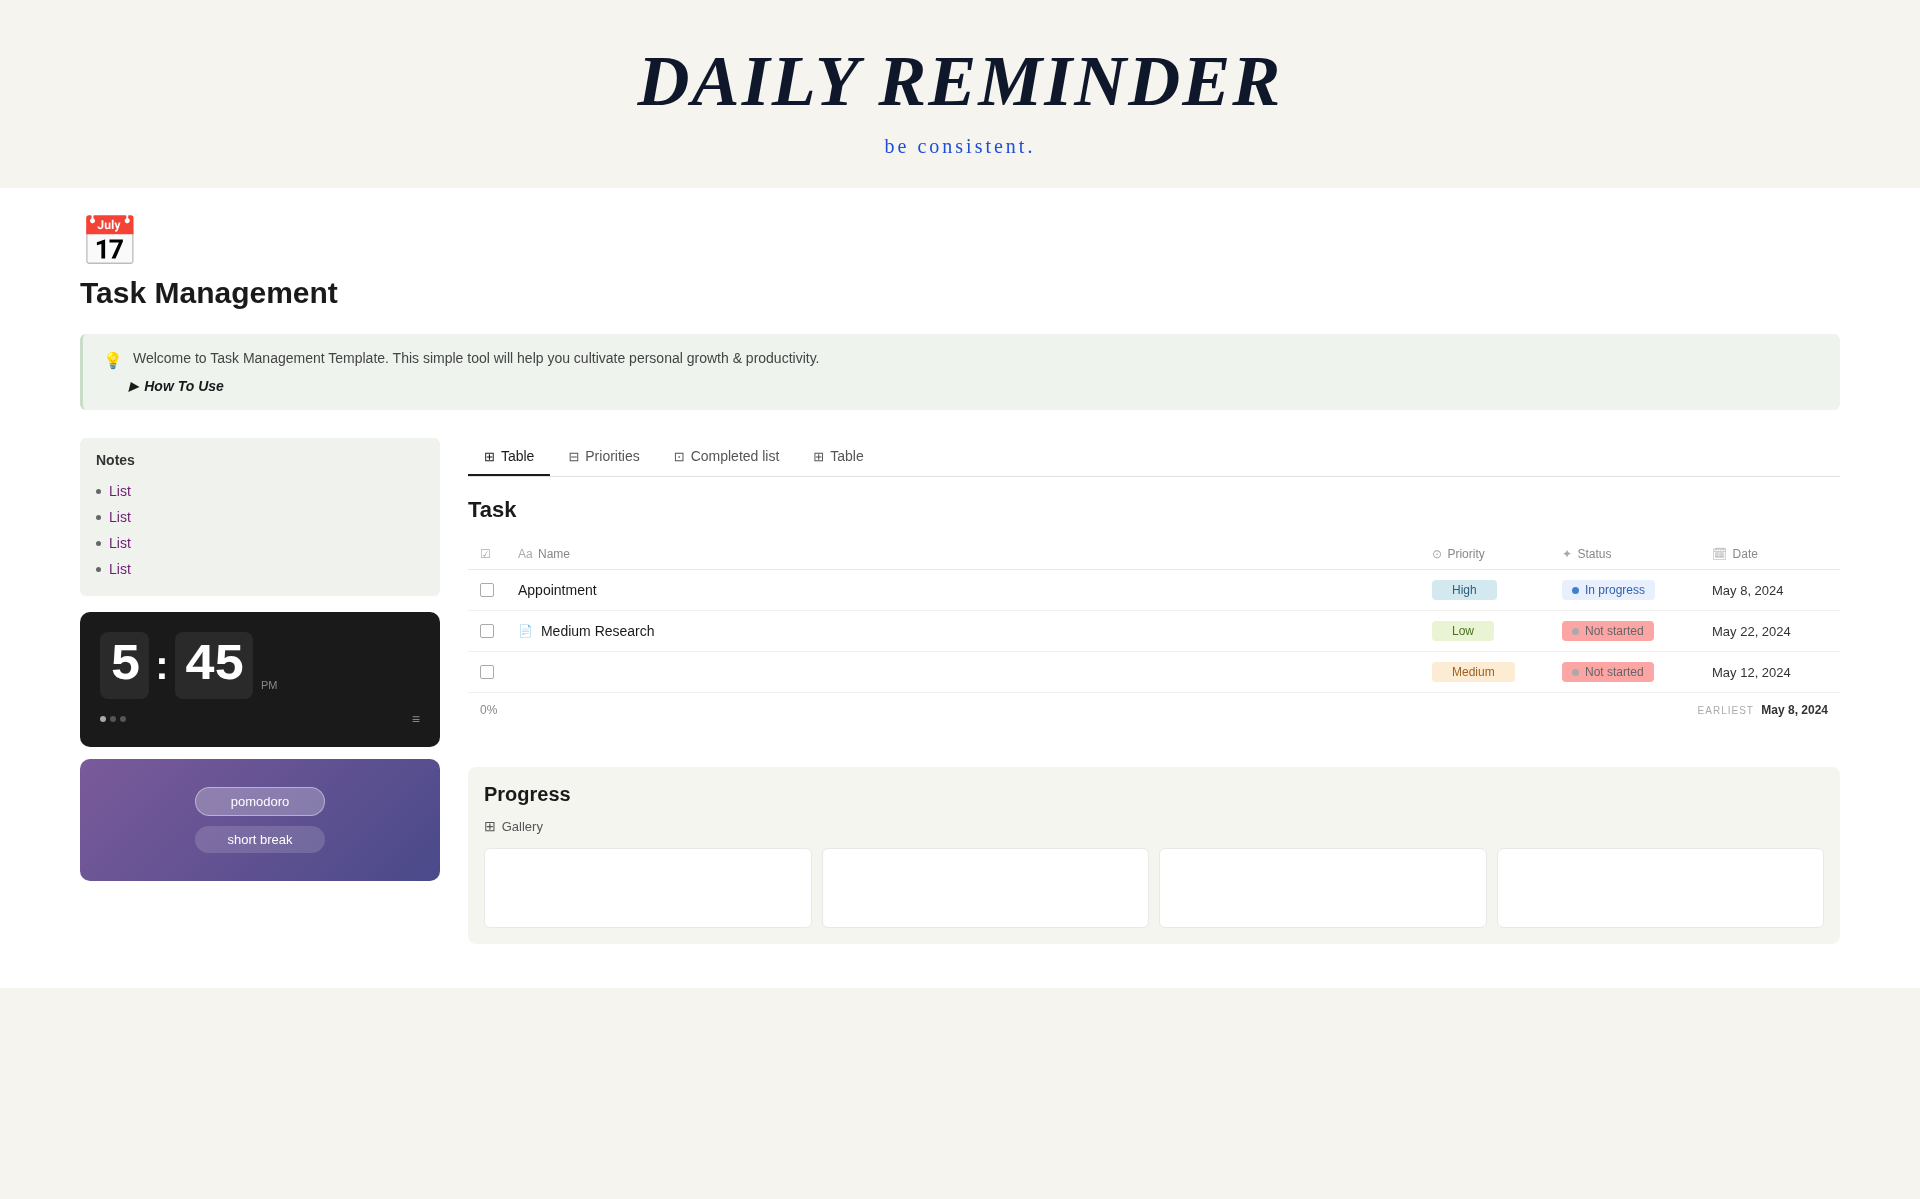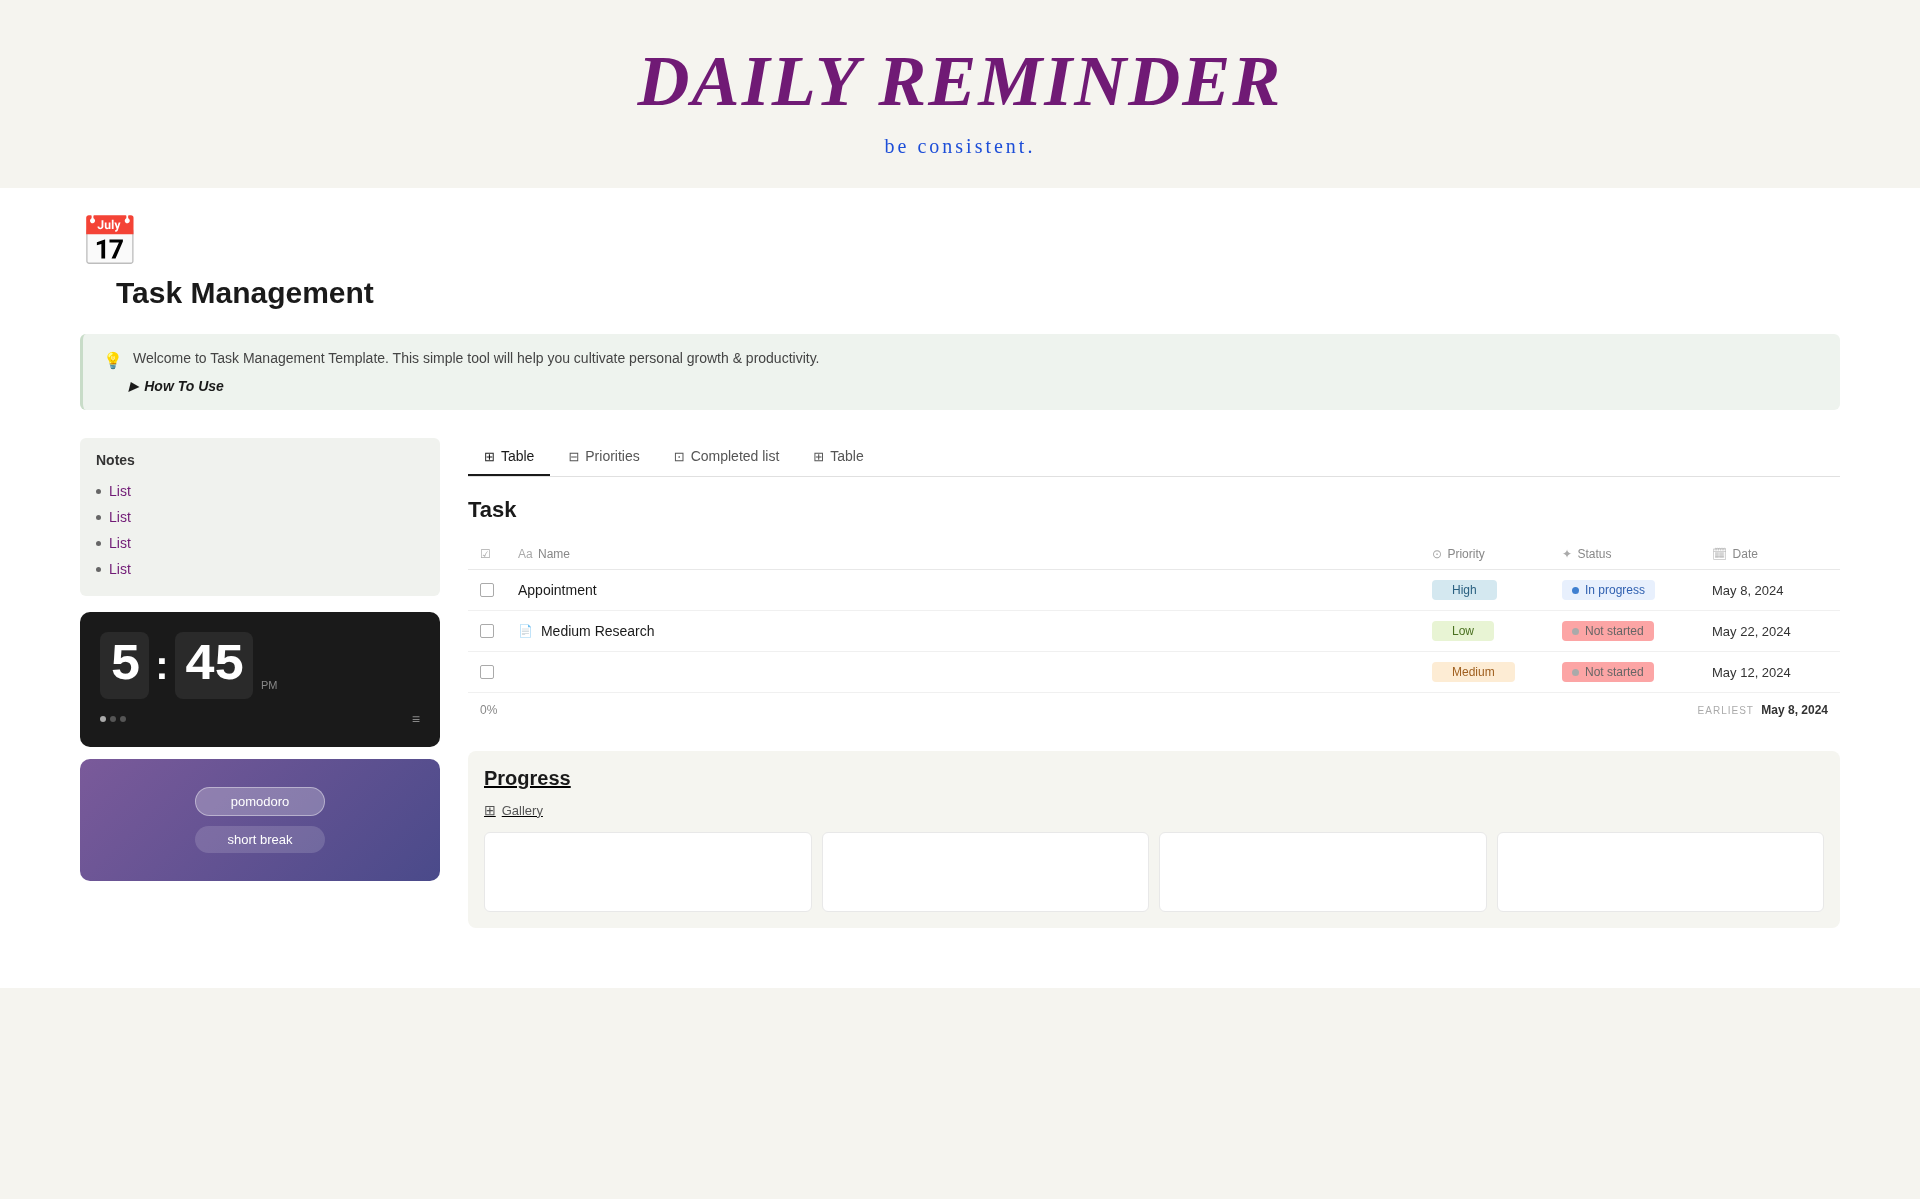--- a/index.html
+++ b/index.html
@@ -12,21 +12,21 @@
     
     .header {
       background: #f5f4ef;
       text-align: center;
       padding: 40px 20px 30px;
     }
     .header-title {
       font-family: Georgia, 'Times New Roman', serif;
       font-size: 72px;
       font-weight: bold;
-      color: #701a75;
+      color: #0f172a;
       font-style: italic;
       letter-spacing: 2px;
     }
     .header-subtitle {
       font-size: 20px;
       color: #1d4ed8;
       margin-top: 12px;
       font-family: Georgia, serif;
       letter-spacing: 3px;
     }
@@ -47,21 +47,20 @@
       font-size: 48px;
       color: #3a7a4a;
       line-height: 1;
     }
 
     .page-title {
       font-size: 30px;
       font-weight: 700;
       color: #1a1a1a;
       margin-bottom: 24px;
-      margin-left: 36px;
     }
 
     
     .info-box {
       background: #eef3ee;
       border-radius: 6px;
       padding: 16px 20px;
       margin-bottom: 28px;
       border-left: 3px solid #c8dcc8;
     }
@@ -379,25 +378,24 @@
       text-align: center;
     }
     .earliest-date {
       font-size: 12px;
       font-weight: 600;
       color: #333;
     }
 
     
     .progress-section {
-      margin-top: 4px;
+      margin-top: 20px;
       background: #f5f5f0;
       border-radius: 8px;
       padding: 16px;
-      text-decoration: underline;
     }
     .progress-title {
       font-size: 20px;
       font-weight: 700;
       color: #1a1a1a;
       margin-bottom: 12px;
     }
     .gallery-label {
       display: flex;
       align-items: center;

